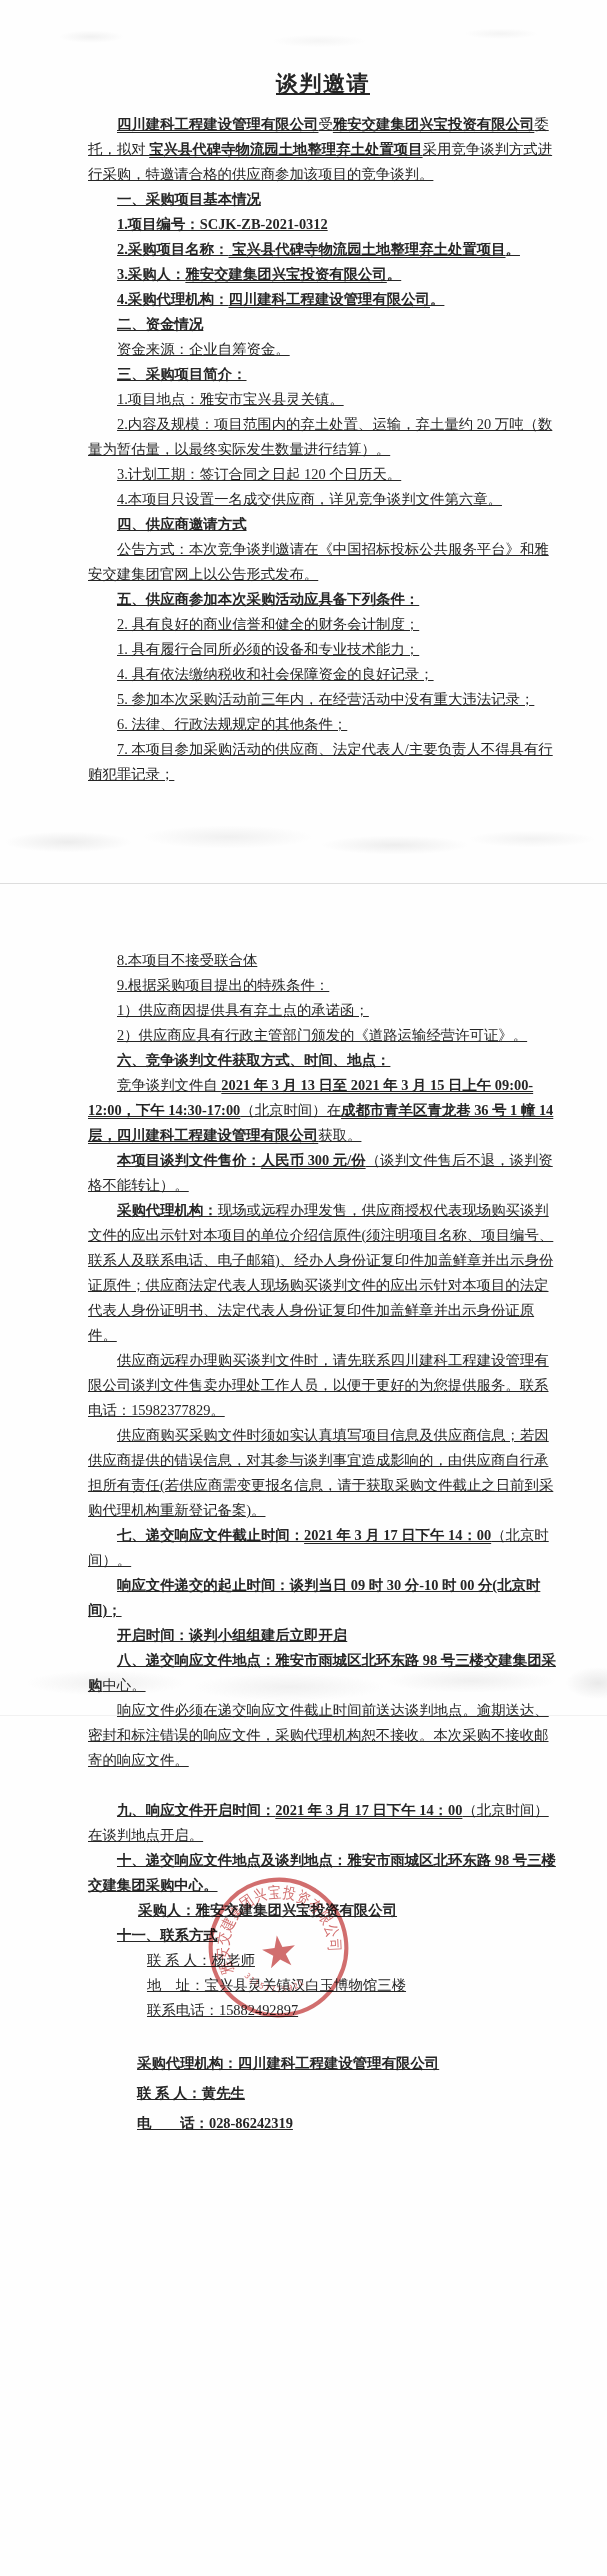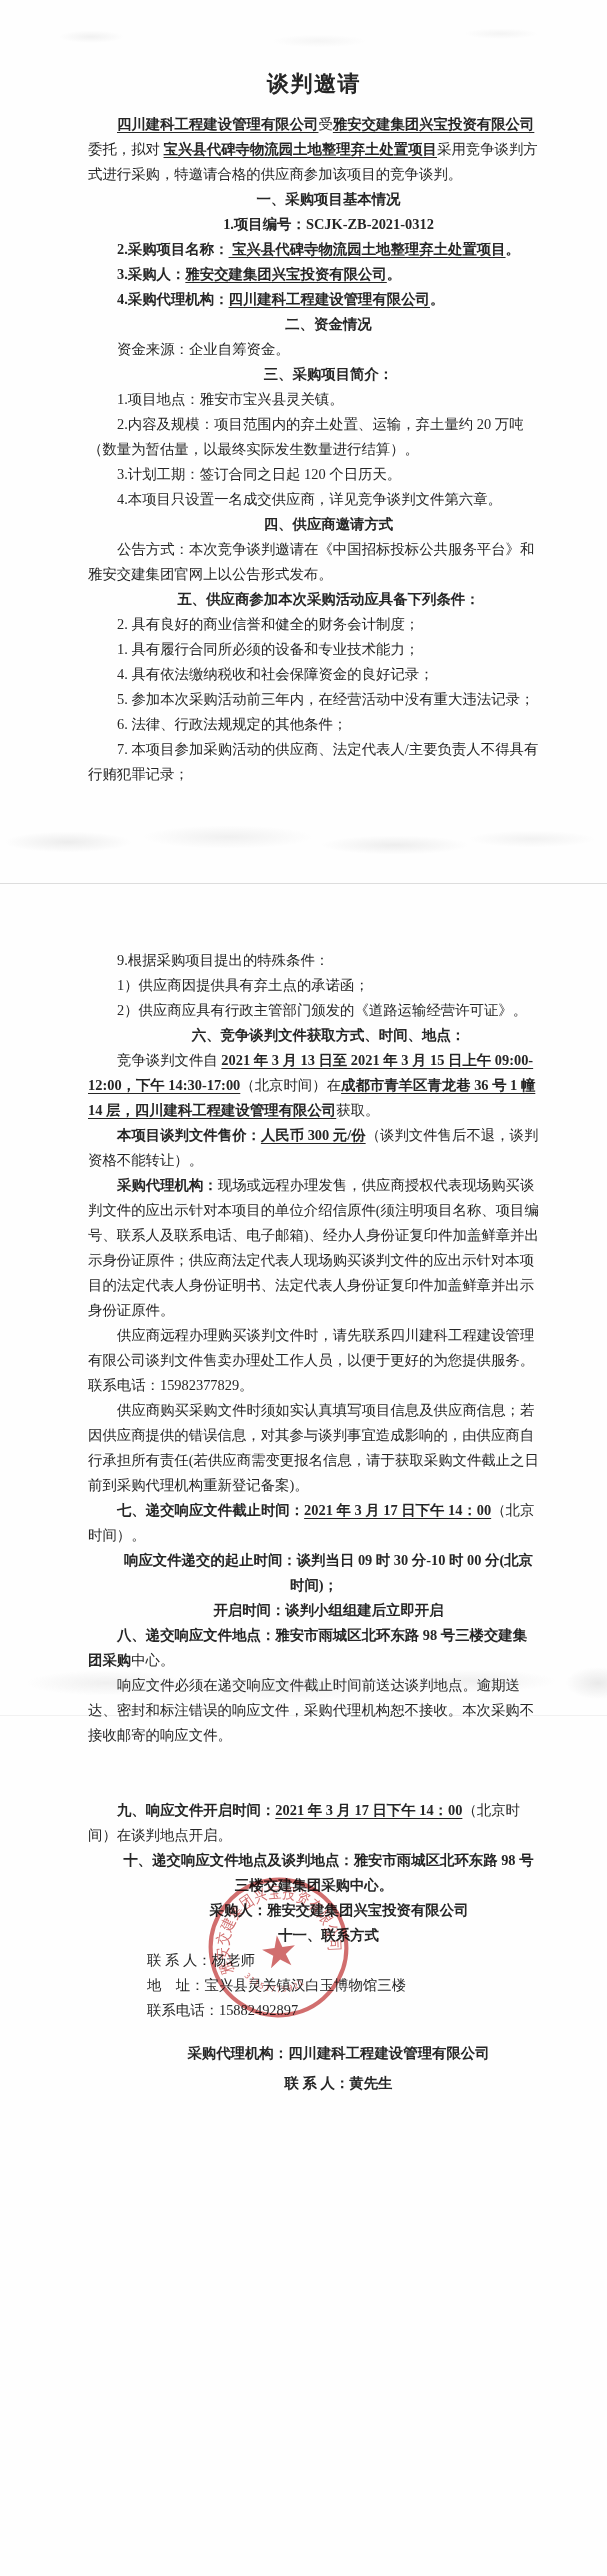--- a/index.html
+++ b/index.html
@@ -11,43 +11,44 @@
     overflow:hidden;
     font-family:"Liberation Serif","DejaVu Serif",serif;
     color:#262626;
   }
   .page{position:relative;width:608px;}
   #page1{height:881px;}
   #page2{height:839px;}
   #page3{height:856px;}
   .content{
     padding-left:88px;
-    padding-right:68px;
+    padding-right:50px;
     font-size:14.4px;
     line-height:25px;
+    text-decoration:underline;
   }
   #page1 .content{padding-top:67px;}
   #page2 .content{padding-top:67px;}
   #page3 .content{padding-top:78px;}
   p{margin:0;text-indent:29px;}
   .title{
     text-align:center;
     text-indent:0;
     font-size:22px;
     font-weight:bold;
     line-height:33px;
     margin-bottom:12px;
     letter-spacing:1.5px;
   }
-  .b{font-weight:bold;text-align:center;}
+  .b{font-weight:bold;}
   .u{text-decoration:underline;text-underline-offset:3px;}
   
   .buyer-name{margin-left:50px;text-indent:0;}
   .buyer-line{margin-left:59px;text-indent:0;}
-  .agent-block{margin-top:15px;}
+  .agent-block{margin-top:25px;}
   .agent-block p{margin-left:49px;text-indent:0;line-height:30px;}
   
   .smudge{position:absolute;left:0;width:608px;pointer-events:none;}
   #band-top{
     top:20px;height:33px;
     background:
       radial-gradient(46px 9px at 91px 16.7px, rgba(130,130,130,.10), transparent 70%),
       radial-gradient(68px 9px at 319px 21px, rgba(130,130,130,.07), transparent 70%),
       radial-gradient(53px 7.6px at 501px 13.7px, rgba(130,130,130,.08), transparent 70%);
   }
@@ -117,20 +118,21 @@
       <p>6. 法律、行政法规规定的其他条件；</p>
       <p>7. 本项目参加采购活动的供应商、法定代表人/主要负责人不得具有行贿犯罪记录；</p>
     </div>
   </div>
 
   <div class="smudge" id="band1"></div>
   <div id="edge-line1"></div>
 
   <div class="page" id="page2">
     <div class="content">
+      <p>8.本项目不接受联合体</p>
       <p>9.根据采购项目提出的特殊条件：</p>
       <p>1）供应商因提供具有弃土点的承诺函；</p>
       <p>2）供应商应具有行政主管部门颁发的《道路运输经营许可证》。</p>
 
       <p class="b">六、竞争谈判文件获取方式、时间、地点：</p>
       <p><span>竞争谈判文件自 </span><span class="b u">2021 年 3 月 13 日至 2021 年 3 月 15 日上午 09:00-12:00，下午 14:30-17:00</span><span>（北京时间）在</span><span class="b u">成都市青羊区青龙巷 36 号 1 幢 14 层，四川建科工程建设管理有限公司</span><span>获取。</span></p>
 
       <p><span class="b">本项目谈判文件售价：</span><span class="b u">人民币 300 元/份</span><span>（谈判文件售后不退，谈判资格不能转让）。</span></p>
 
       <p><span class="b">采购代理机构：</span><span>现场或远程办理发售，供应商授权代表现场购买谈判文件的应出示针对本项目的单位介绍信原件(须注明项目名称、项目编号、联系人及联系电话、电子邮箱)、经办人身份证复印件加盖鲜章并出示身份证原件；供应商法定代表人现场购买谈判文件的应出示针对本项目的法定代表人身份证明书、法定代表人身份证复印件加盖鲜章并出示身份证原件。</span></p>
@@ -159,20 +161,21 @@
       <p class="b buyer-name">采购人：雅安交建集团兴宝投资有限公司</p>
 
       <p class="b">十一、联系方式</p>
       <p class="buyer-line">联 系 人：杨老师</p>
       <p class="buyer-line">地　址：宝兴县灵关镇汉白玉博物馆三楼</p>
       <p class="buyer-line">联系电话：15882492897</p>
 
       <div class="agent-block">
         <p class="b">采购代理机构：四川建科工程建设管理有限公司</p>
         <p class="b">联 系 人：黄先生</p>
+        <p class="b">电　　话：028-86242319</p>
       </div>
     </div>
   </div>
 
   <div id="seal">
     <svg width="149" height="149" viewBox="0 0 200 200">
       <g transform="rotate(-8 100 100)" fill="#cc5a5a" stroke="none">
         <circle cx="100" cy="100" r="91" fill="none" stroke="#cc5a5a" stroke-width="5.5"></circle>
         <defs>
           <path id="arcTop" d="M 36,124 A 68 68 0 1 1 164,124" fill="none"></path>

